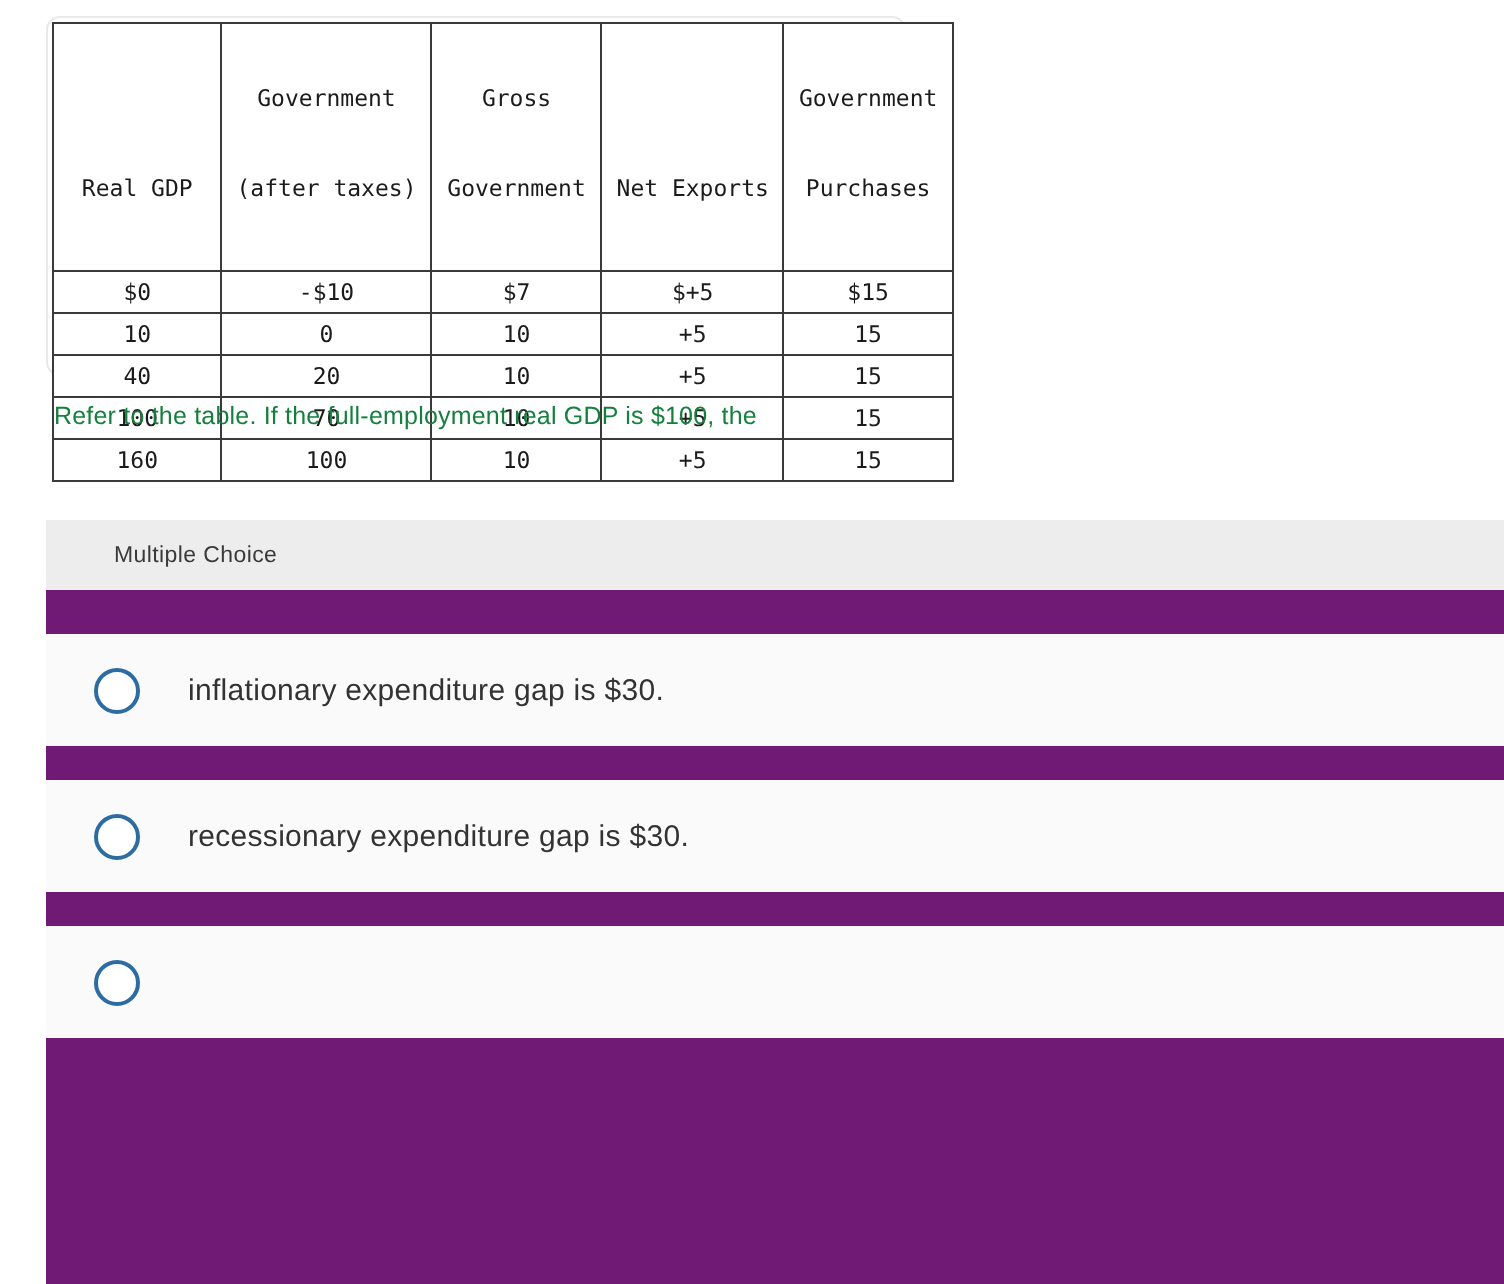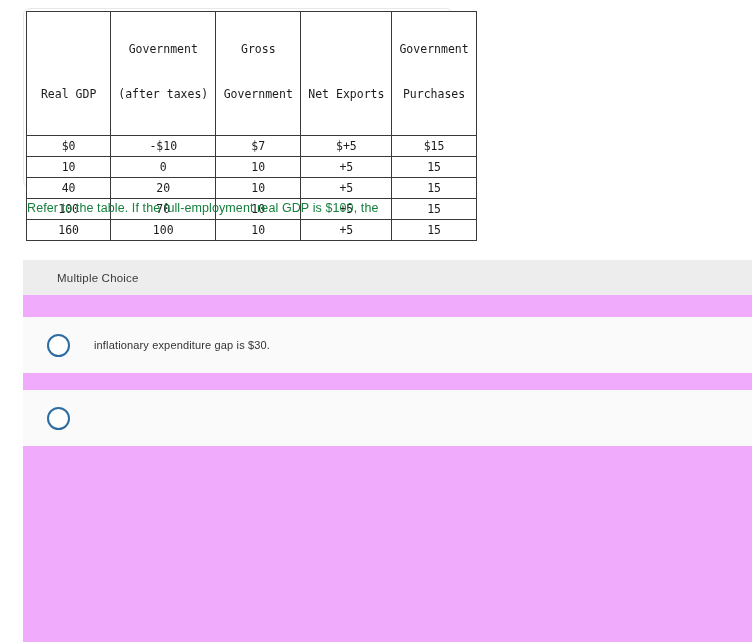--- a/index.html
+++ b/index.html
@@ -82,21 +82,21 @@
     letter-spacing: 0.1px;
   }
 
   
   .answer-panel {
     position: absolute;
     left: 23px;
     top: 260px;
     width: 729px;
     height: 382px;
-    background: #f0abfc;
+    background: #701a75;
     box-sizing: border-box;
   }
   .panel-header {
     height: 35px;
     background: #ededed;
     display: flex;
     align-items: center;
     padding-left: 34px;
     box-sizing: border-box;
   }
@@ -122,21 +122,21 @@
     width: 23px;
     height: 23px;
     border-radius: 50%;
     border: 2px solid #2d6ca2;
     background: #ffffff;
     box-sizing: border-box;
     flex: 0 0 auto;
   }
   .option-label {
     margin-left: 24px;
-    font-size: 11px;
+    font-size: 15px;
     color: #333333;
     letter-spacing: 0.15px;
   }
 </style>
 </head>
 <body>
 
 <div class="stimulus">
 
   <div class="table-frame"></div>
@@ -213,19 +213,23 @@
   </div>
 
   <div class="options-list">
 
     <div class="option-row">
       <span class="radio-outer"></span>
       <span class="option-label">inflationary expenditure gap is $30.</span>
     </div>
 
 
+    <div class="option-row">
+      <span class="radio-outer"></span>
+      <span class="option-label">recessionary expenditure gap is $30.</span>
+    </div>
 
     <div class="option-row">
       <span class="radio-outer"></span>
     </div>
 
   </div>
 </div>
 
 </body></html>

